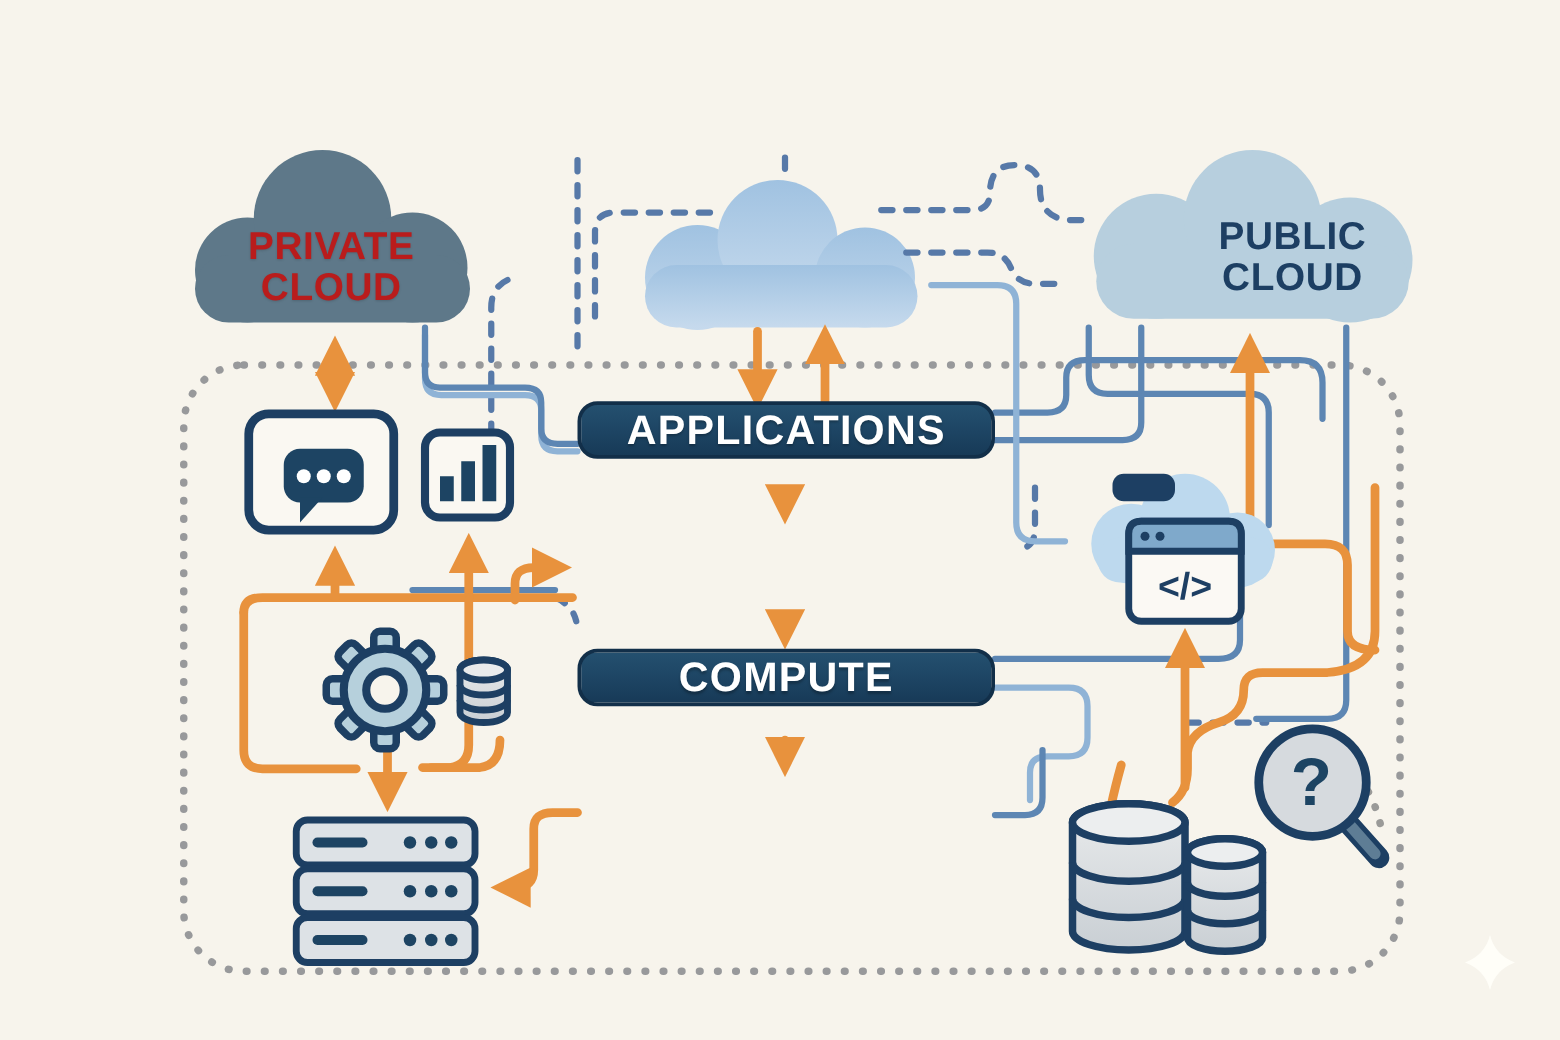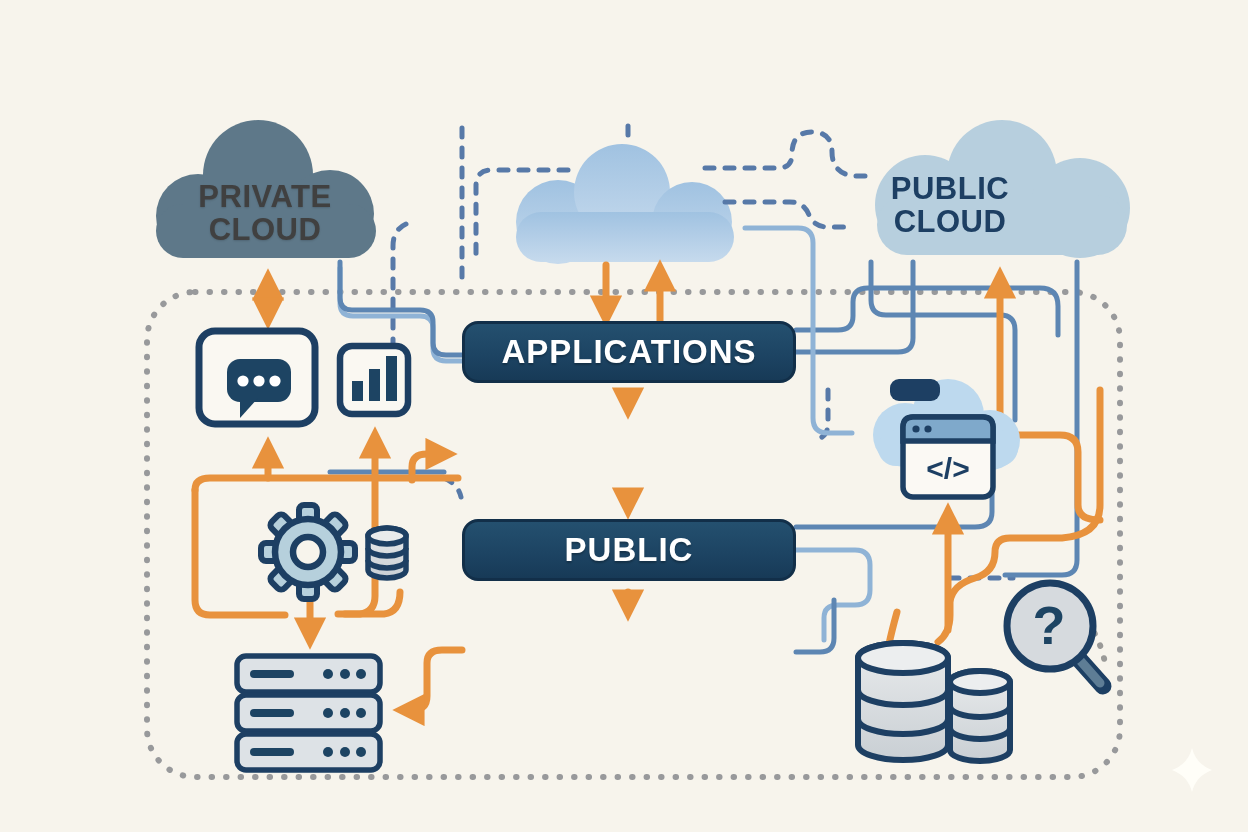--- a/index.html
+++ b/index.html
@@ -1,24 +1,24 @@
 <!DOCTYPE html>
 <html><head>
 <meta charset="utf-8">
 <style>
   html,body{margin:0;padding:0;background:#f7f4ec;}
   .stage{position:relative;width:1248px;height:832px;background:#f7f4ec;overflow:hidden;
          font-family:"Liberation Sans",sans-serif;}
   .stage svg{position:absolute;left:0;top:0;}
   .cloud-label{position:absolute;text-align:center;font-weight:bold;line-height:1.08;
                letter-spacing:.5px;z-index:3;}
-  .cloud-label.private{left:162px;top:180px;width:206px;font-size:31px;color:#404040;
+  .cloud-label.private{left:162px;top:180px;width:206px;font-size:31px;color:#b91c1c;
                        text-shadow:0 1px 2px rgba(0,0,0,.15);}
-  .cloud-label.public{left:846px;top:172px;width:208px;font-size:31px;color:#1d3f63;}
-  .layer-box{position:absolute;left:462px;width:334px;height:62px;z-index:4;
+  .cloud-label.public{left:930px;top:172px;width:208px;font-size:31px;color:#1d3f63;}
+  .layer-box{position:absolute;left:462px;width:334px;height:46px;z-index:4;
              background:linear-gradient(180deg,#24506f 0%,#1d4463 55%,#173a57 100%);
              border:3px solid #122f49;border-radius:16px;box-sizing:border-box;
              display:flex;align-items:center;justify-content:center;
              color:#fff;font-weight:bold;font-size:33px;letter-spacing:1px;
              text-shadow:0 2px 2px rgba(0,0,0,.25);}
 </style>
 </head>
 <body>
 
 <div class="stage">
@@ -197,15 +197,15 @@
     <circle cx="1050" cy="626" r="43" fill="#d6dade" stroke="#1d3f63" stroke-width="7"></circle>
     <text x="1049" y="644" text-anchor="middle" font-family="Liberation Sans, sans-serif" font-weight="bold" font-size="54" fill="#1d4463">?</text>
   </g>
   <path d="M1192,748 Q1196,764 1212,770 Q1196,776 1192,792 Q1188,776 1172,770 Q1188,764 1192,748 Z" fill="#fffef8"></path>
 </svg>
 
 <div class="cloud-label private">PRIVATE CLOUD</div>
 <div class="cloud-label public">PUBLIC CLOUD</div>
 
 <div class="layer-box" style="top:321px">APPLICATIONS</div>
-<div class="layer-box" style="top:519px">PUBLIC</div>
+<div class="layer-box" style="top:519px">COMPUTE</div>
 
 </div>
 
 </body></html>

